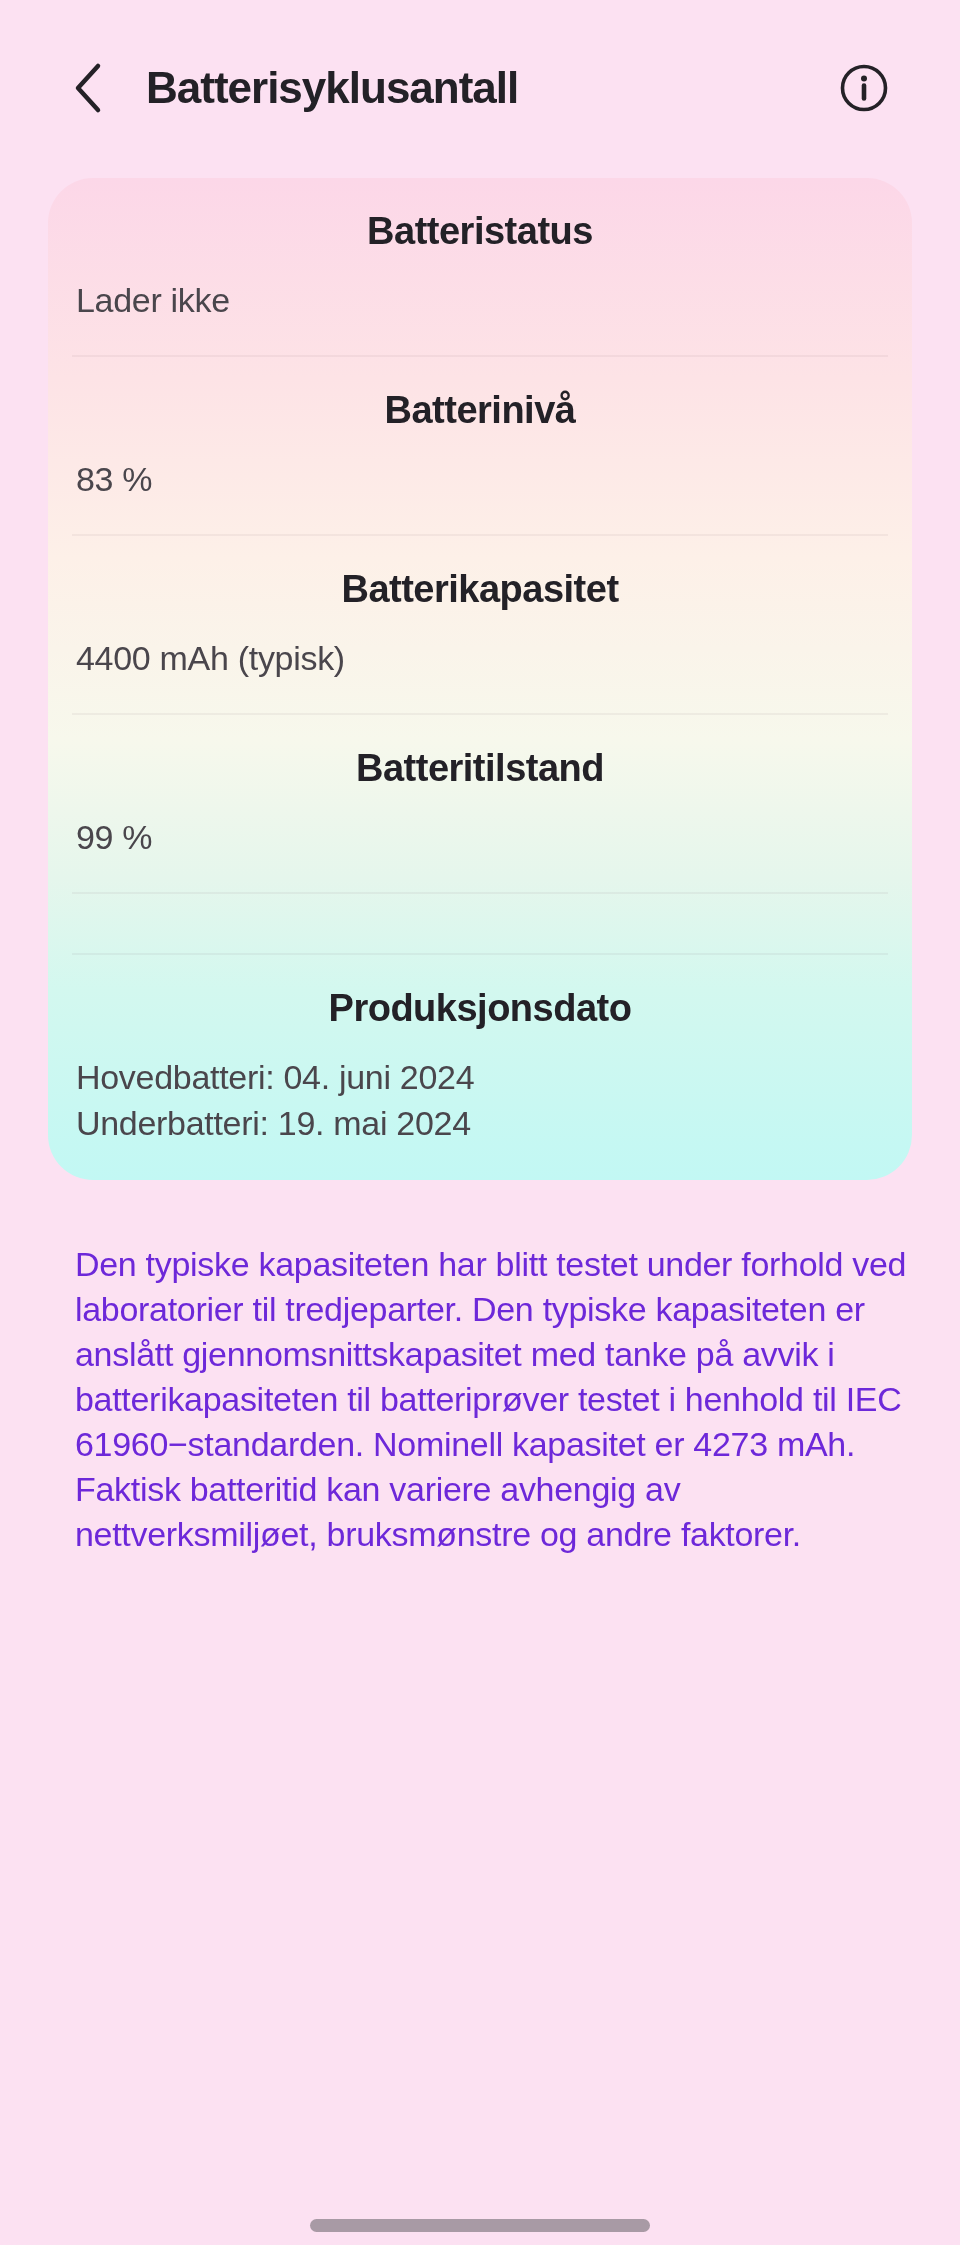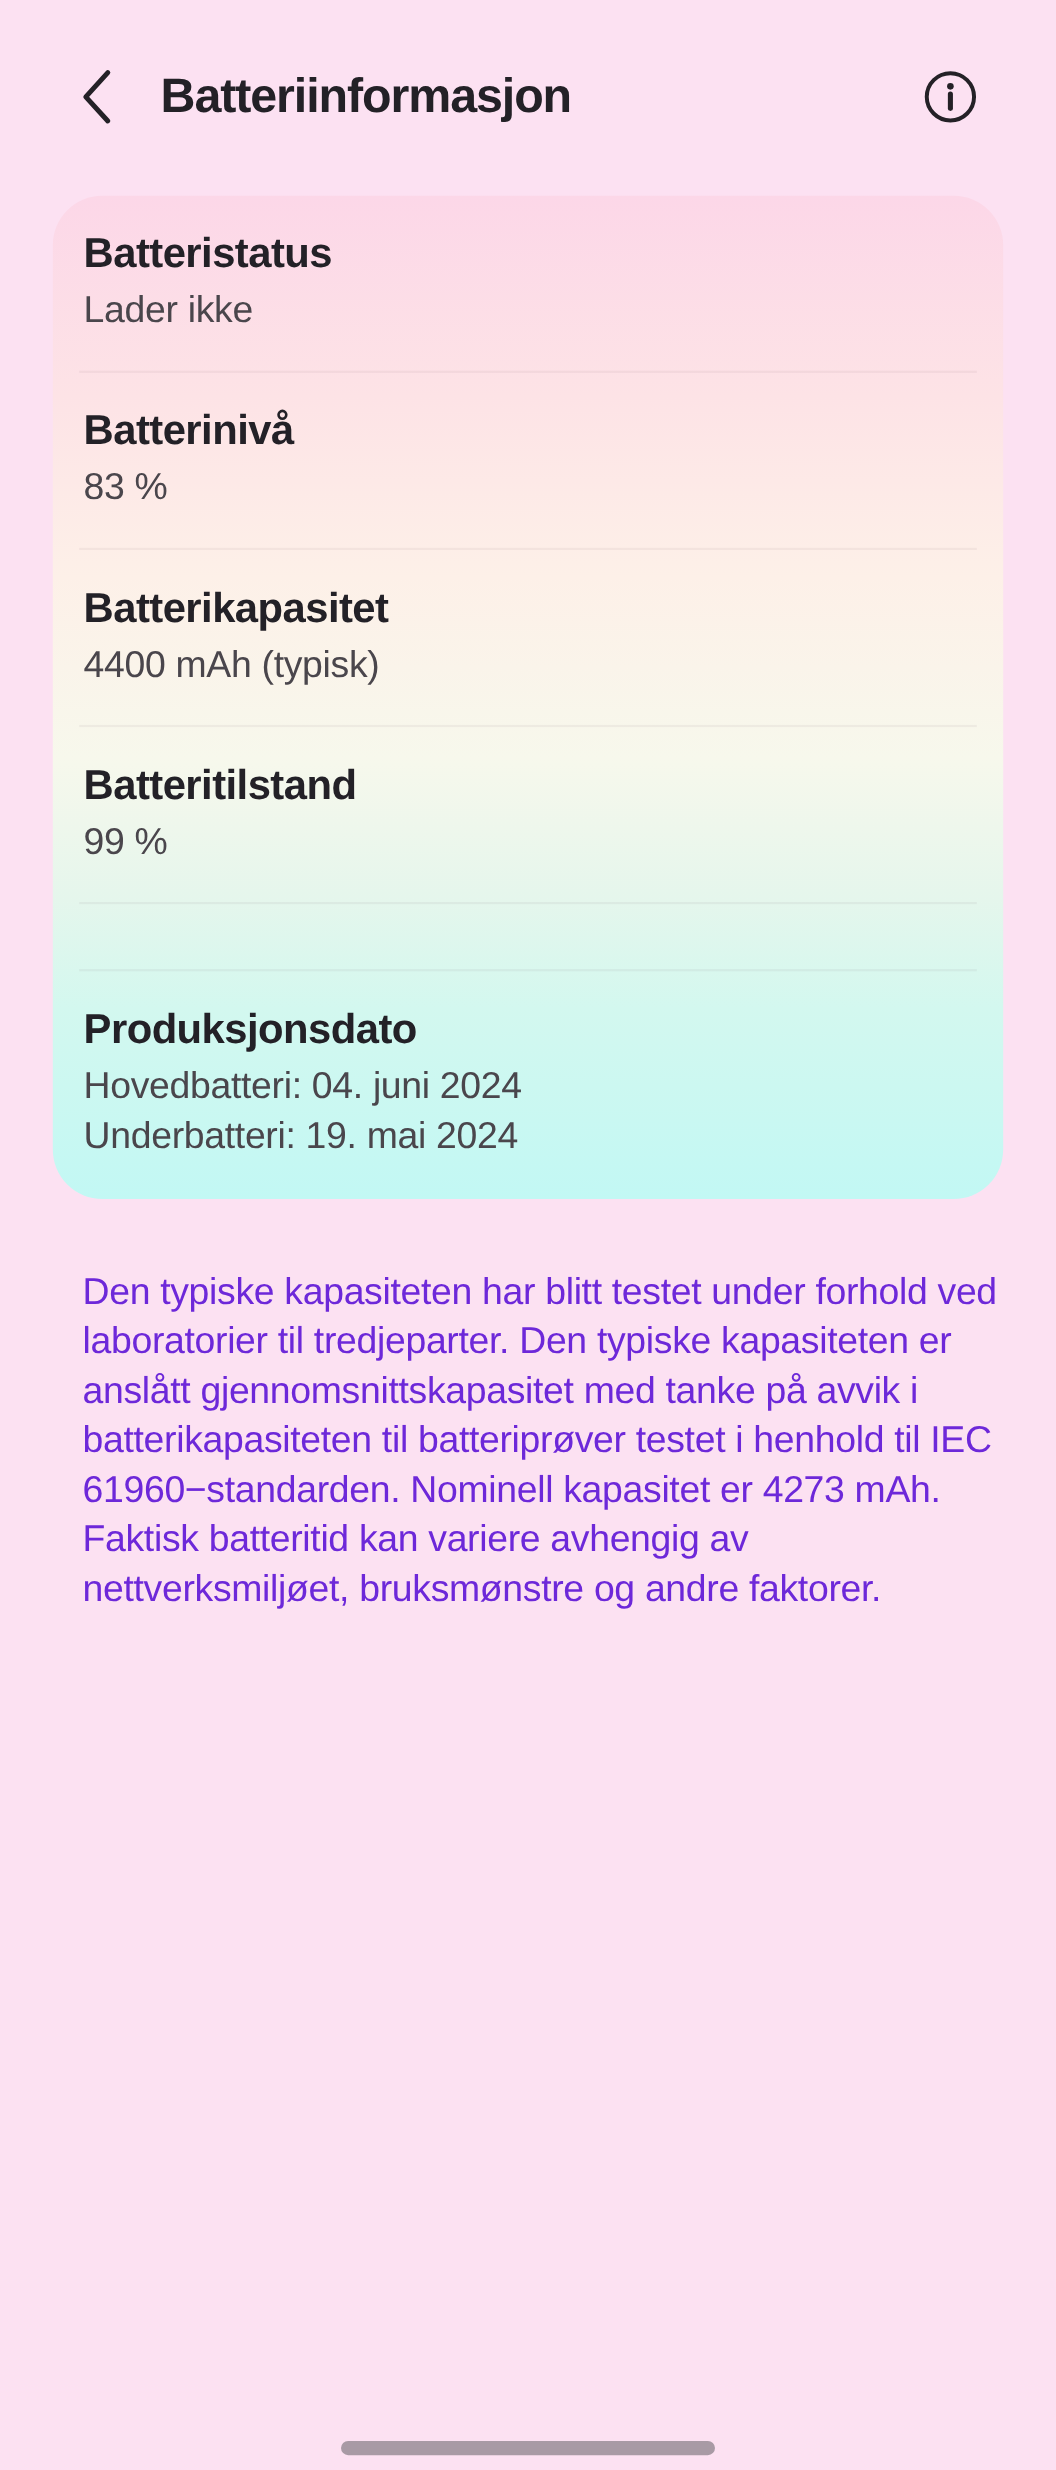--- a/index.html
+++ b/index.html
@@ -67,22 +67,23 @@
     left:24px; right:24px; bottom:0;
     height:2px;
     background:rgba(110,80,95,0.07);
   }
   .row-label {
     font-size:38px;
     font-weight:700;
     letter-spacing:-0.5px;
     color:#232127;
     line-height:52px;
+    text-align:center;
   }
-  .row-values { margin-top:2px; }
+  .row-values { margin-top:20px; }
   .row-value {
     font-size:34px;
     letter-spacing:-0.3px;
     color:#4a464c;
     line-height:46px;
   }
 
   
   .footer-note {
     margin:62px 40px 0 75px;
@@ -110,21 +111,21 @@
 </style>
 </head>
 <body>
 
 <div class="header">
   <div class="back-btn">
     <svg class="icon-svg" width="30" height="52" viewBox="0 0 30 52">
       <polyline points="25,4 5,26 25,48" fill="none" stroke="#242127" stroke-width="4.5" stroke-linecap="round" stroke-linejoin="round"></polyline>
     </svg>
   </div>
-  <div class="page-title">Batteriinformasjon</div>
+  <div class="page-title">Batterisyklusantall</div>
   <div class="info-btn">
     <svg class="icon-svg" width="50" height="50" viewBox="0 0 50 50">
       <circle cx="25" cy="25" r="21.5" fill="none" stroke="#242127" stroke-width="3.6"></circle>
       <circle cx="25" cy="15.5" r="3" fill="#242127"></circle>
       <line x1="25" y1="22.5" x2="25" y2="35.5" stroke="#242127" stroke-width="4.6" stroke-linecap="round"></line>
     </svg>
   </div>
 </div>
 
 <div class="card">

